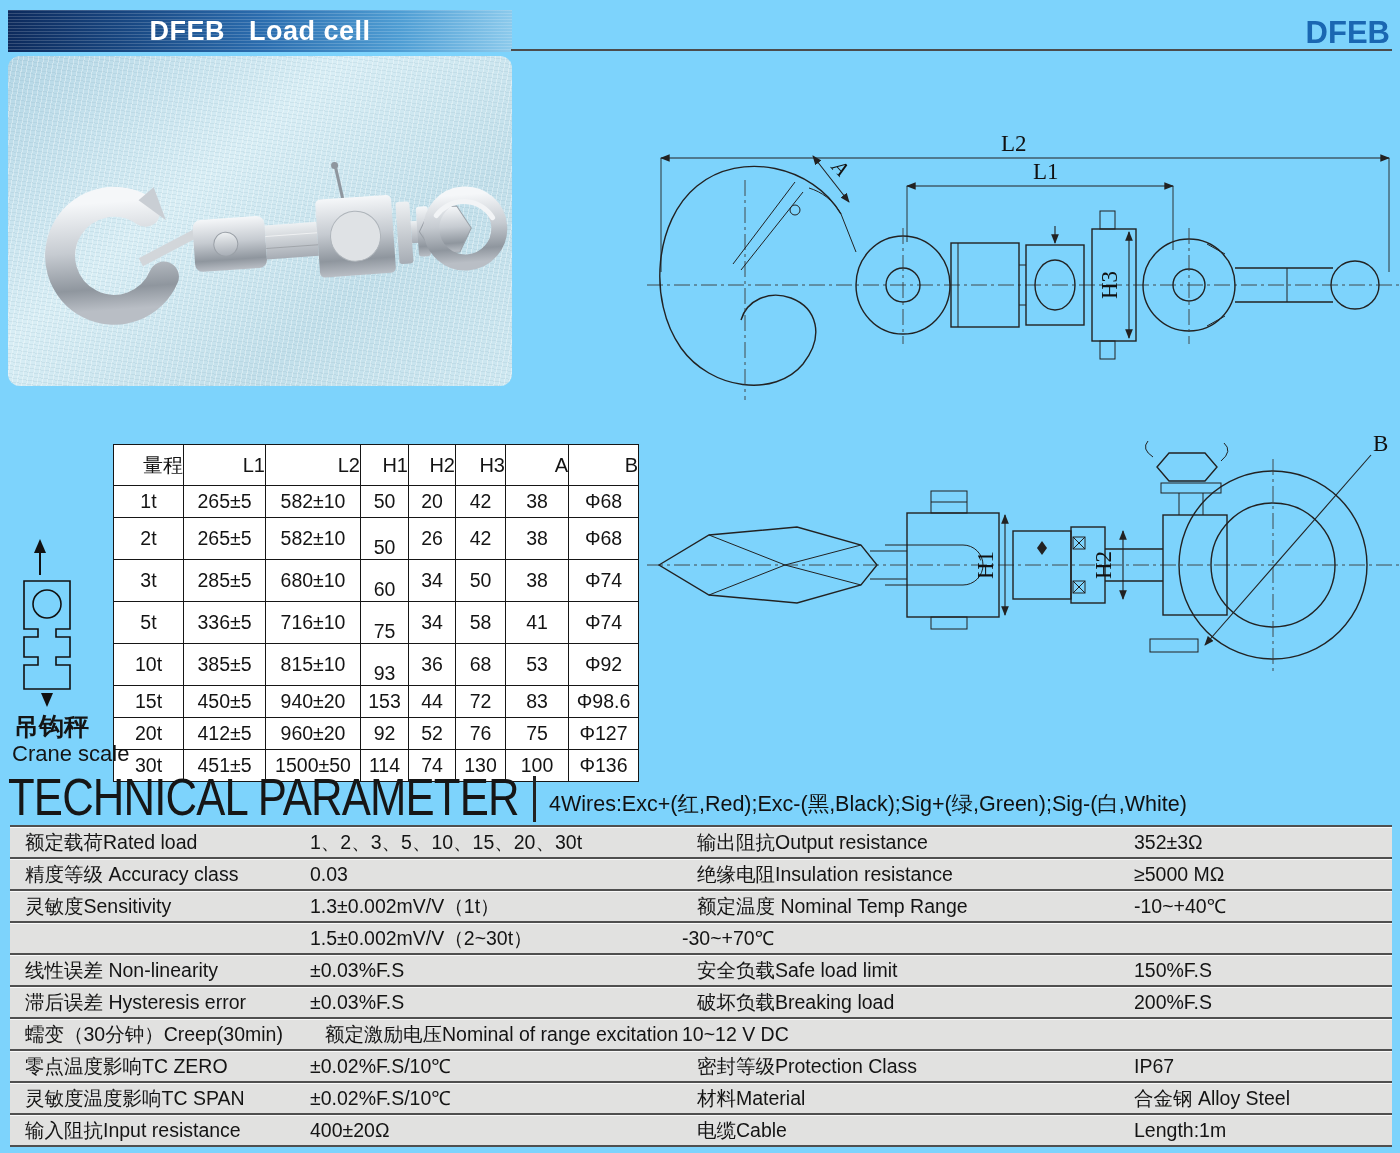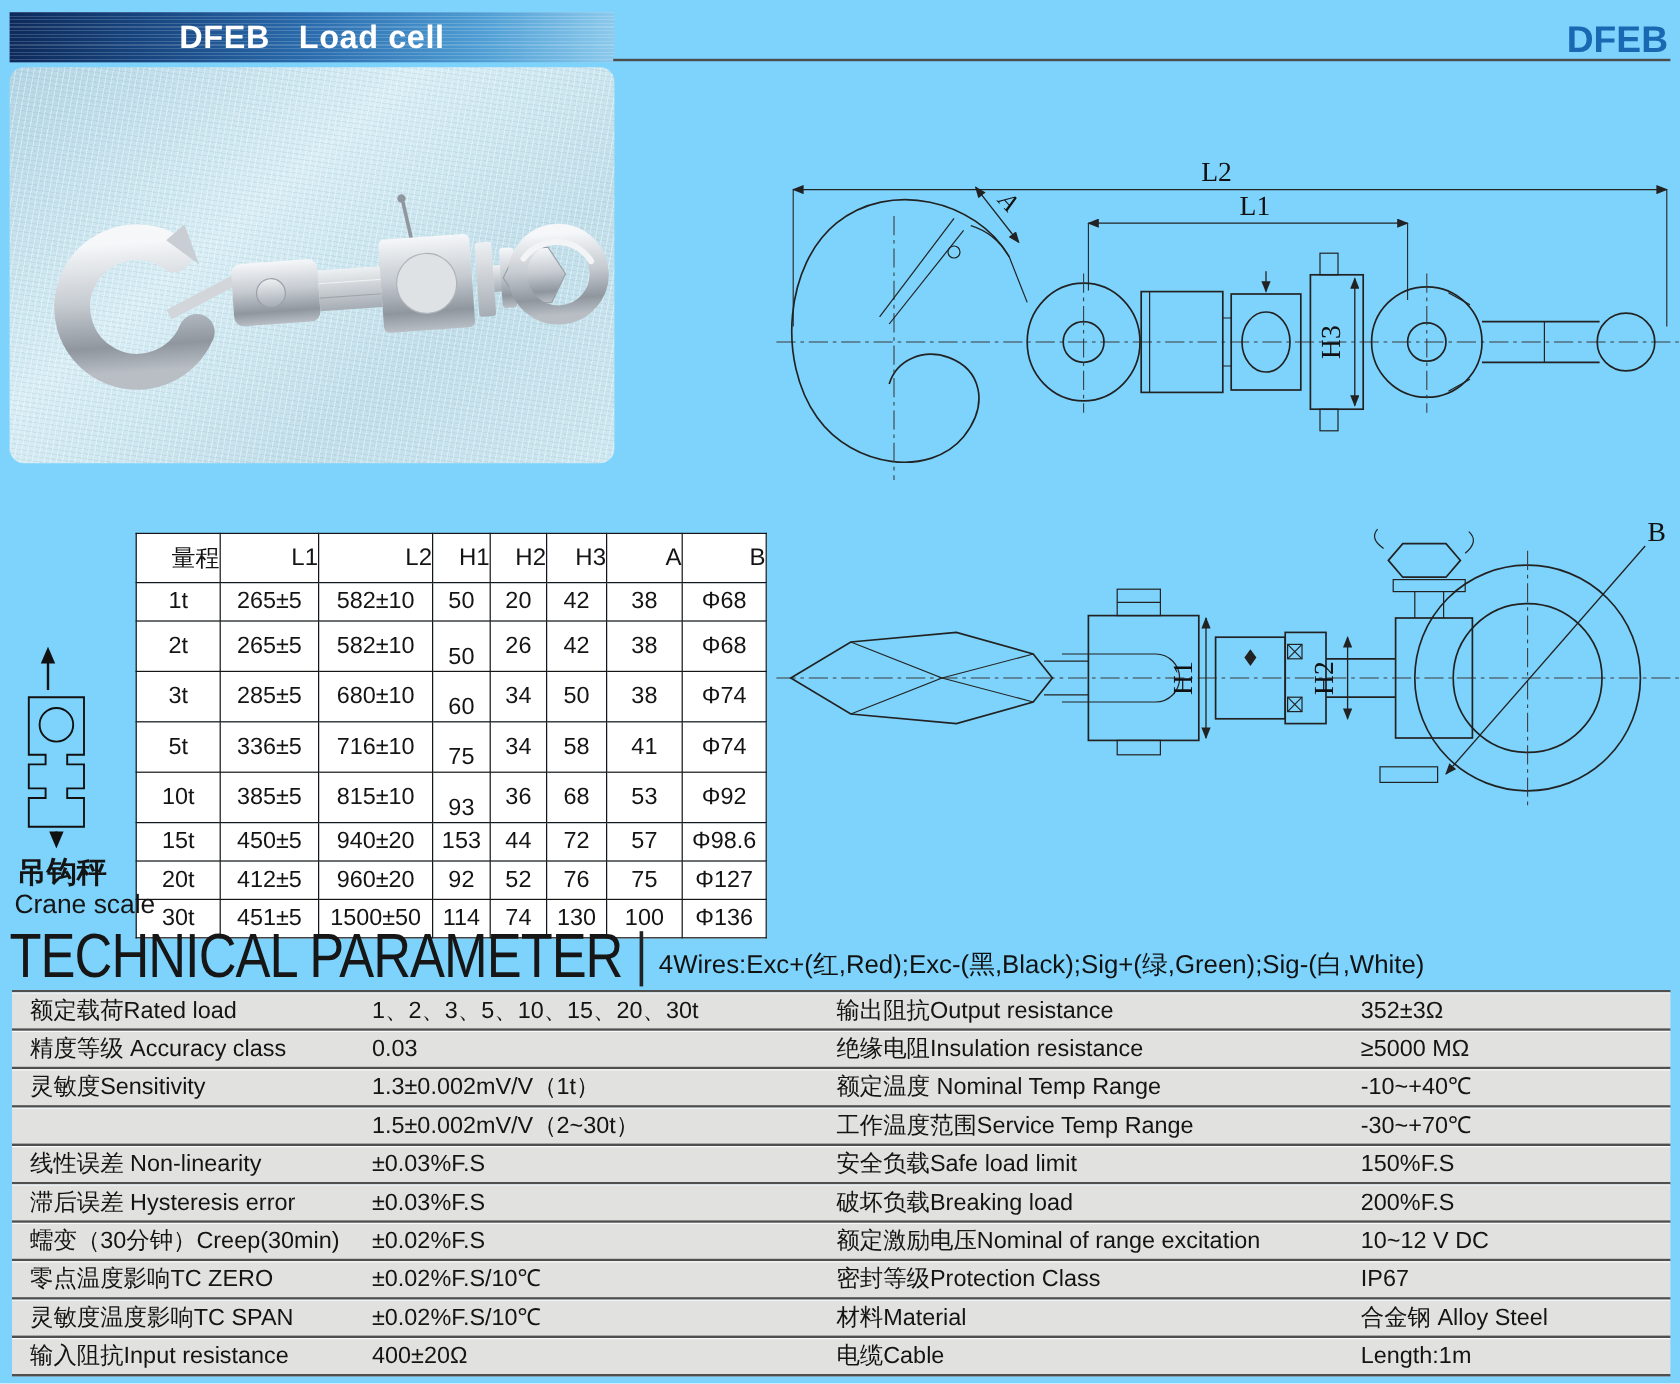--- a/index.html
+++ b/index.html
@@ -245,21 +245,21 @@
           <td>53</td>
           <td>Φ92</td>
       </tr>
       <tr>
         <td>15t</td>
           <td>450±5</td>
           <td>940±20</td>
           <td>153</td>
           <td>44</td>
           <td>72</td>
-          <td>57</td>
+          <td>83</td>
           <td>Φ98.6</td>
       </tr>
       <tr>
         <td>20t</td>
           <td>412±5</td>
           <td>960±20</td>
           <td>92</td>
           <td>52</td>
           <td>76</td>
           <td>75</td>
@@ -363,38 +363,36 @@
     </div>
     <div class="prow">
       <span class="c1">灵敏度Sensitivity</span>
         <span class="c2">1.3±0.002mV/V（1t）</span>
         <span class="c3">额定温度 Nominal Temp Range</span>
         <span class="c4">-10~+40℃</span>
     </div>
     <div class="prow">
       <span class="c1"></span>
         <span class="c2">1.5±0.002mV/V（2~30t）</span>
-        <span class="c3">工作温度范围Service Temp Range</span>
         <span class="c4">-30~+70℃</span>
     </div>
     <div class="prow">
       <span class="c1">线性误差 Non-linearity</span>
         <span class="c2">±0.03%F.S</span>
         <span class="c3">安全负载Safe load limit</span>
         <span class="c4">150%F.S</span>
     </div>
     <div class="prow">
       <span class="c1">滞后误差 Hysteresis error</span>
         <span class="c2">±0.03%F.S</span>
         <span class="c3">破坏负载Breaking load</span>
         <span class="c4">200%F.S</span>
     </div>
     <div class="prow">
       <span class="c1">蠕变（30分钟）Creep(30min)</span>
-        <span class="c2">±0.02%F.S</span>
         <span class="c3">额定激励电压Nominal of range excitation</span>
         <span class="c4">10~12 V DC</span>
     </div>
     <div class="prow">
       <span class="c1">零点温度影响TC ZERO</span>
         <span class="c2">±0.02%F.S/10℃</span>
         <span class="c3">密封等级Protection Class</span>
         <span class="c4">IP67</span>
     </div>
     <div class="prow">

